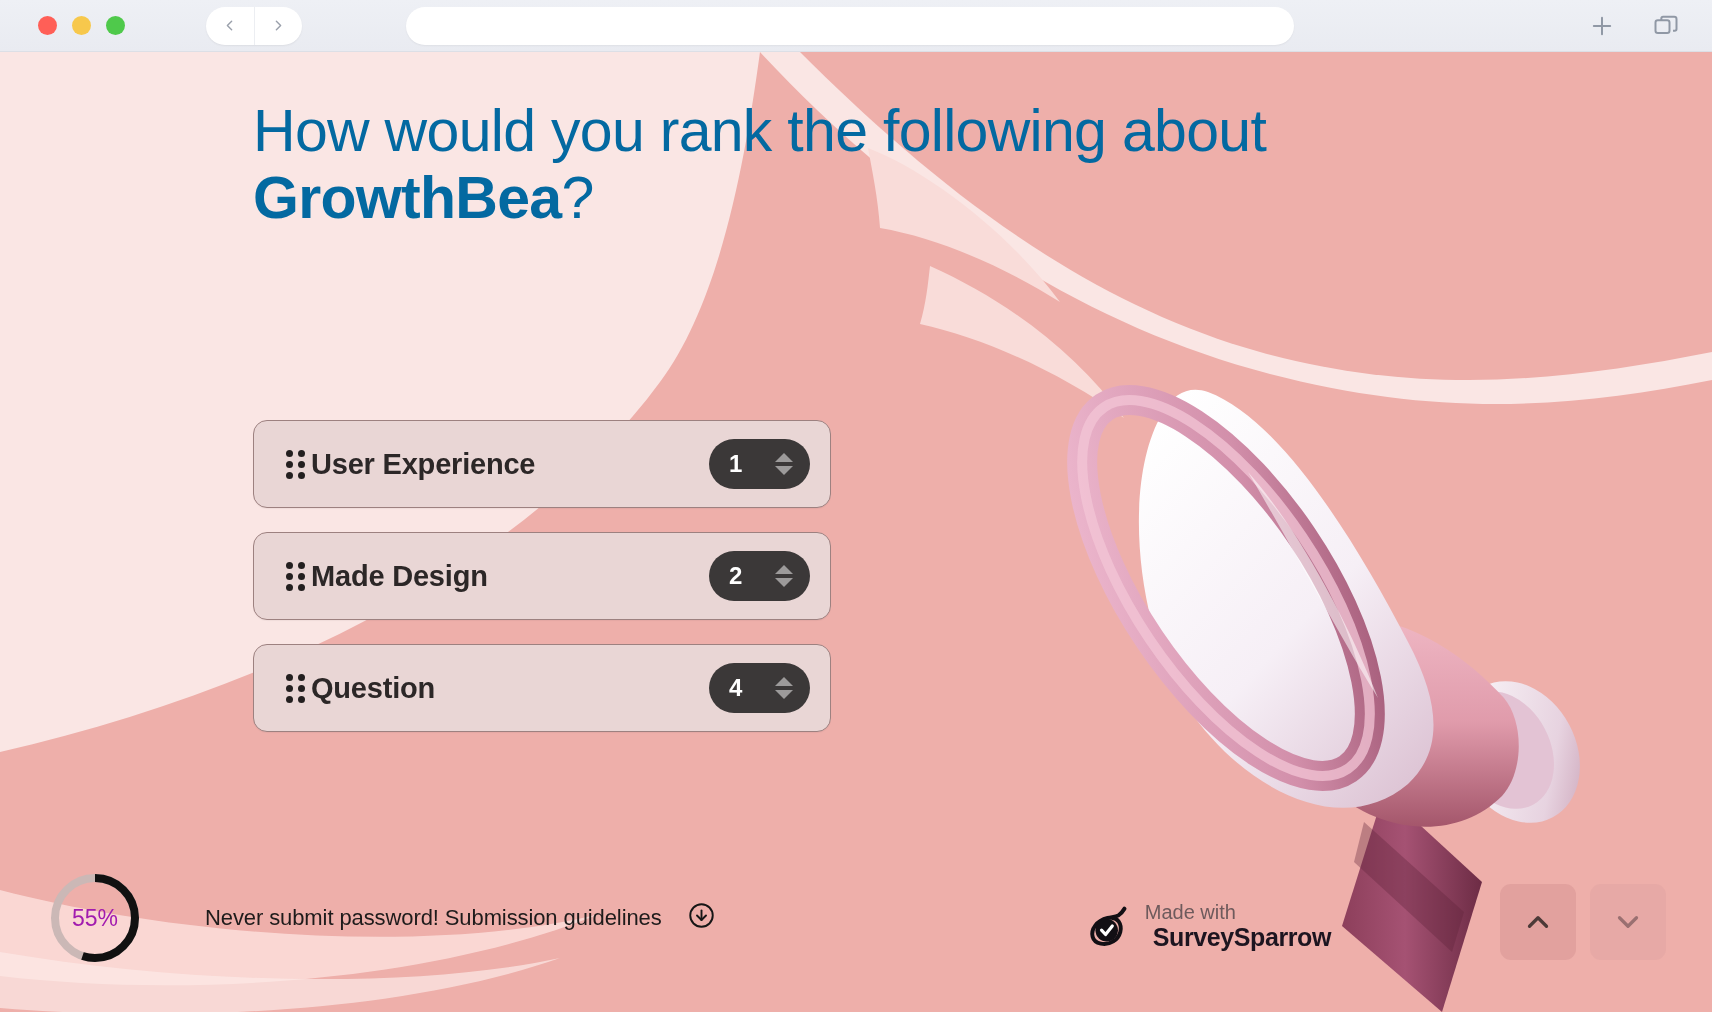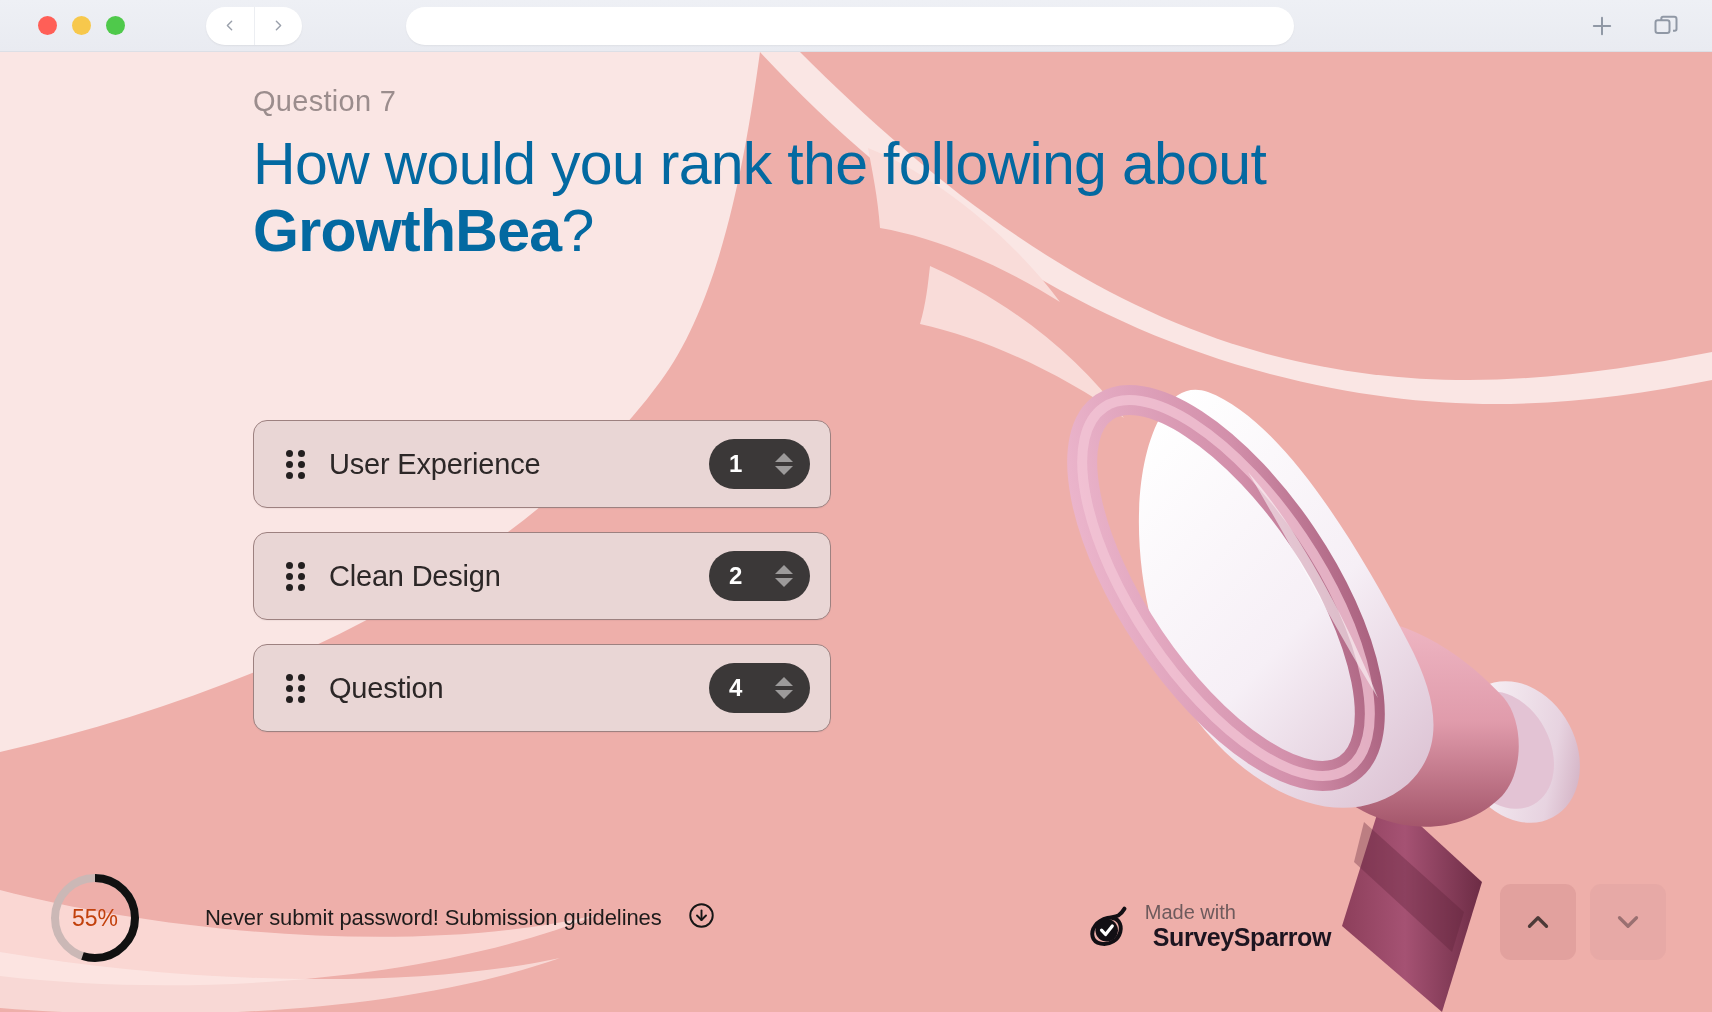--- a/index.html
+++ b/index.html
@@ -104,22 +104,22 @@
     grid-template-rows:repeat(3,7px);
     gap:4px 5px;
     align-content:center;
     flex:0 0 auto;
     cursor:grab;
   }
   .drag-handle i{
     width:7px; height:7px; border-radius:50%; background:#231f1f; display:block;
   }
   .rank-label{
-    margin-left:23px;
-    font-size:29px; color:#2c2727; font-weight:400; letter-spacing:-.2px;
+    margin-left:5px;
+    font-size:29px; color:#2c2727; font-weight:700; letter-spacing:-.2px;
     flex:1;
   }
   .stepper{
     width:101px; height:50px;
     background:#3b3838; border-radius:25px;
     display:flex; align-items:center; justify-content:space-between;
     padding:0 17px 0 20px;
     flex:0 0 auto;
   }
   .stepper .val{
@@ -132,21 +132,21 @@
 
   
   .progress-wrap{
     position:absolute; left:47px; bottom:46px;
     width:96px; height:96px; z-index:6;
   }
   .progress-wrap svg{ display:block; }
   .progress-text{
     position:absolute; left:0; top:0; width:96px; height:96px;
     display:flex; align-items:center; justify-content:center;
-    font-size:23px; color:#c2410c; font-weight:400;
+    font-size:23px; color:#a21caf; font-weight:400;
   }
 
   .disclaimer{
     position:absolute; left:205px; bottom:79px;
     display:flex; align-items:center; gap:26px;
     z-index:6;
   }
   .disclaimer .txt{ font-size:22px; color:#1e1b1b; letter-spacing:-.1px; }
 
   .brand{
@@ -274,21 +274,20 @@
       <ellipse cx="214" cy="266" rx="92" ry="218" fill="none" stroke="url(#gRim)" stroke-width="30"></ellipse>
     </g>
     <g transform="rotate(-34 214 266)">
       <ellipse cx="214" cy="266" rx="92" ry="218" fill="none" stroke="#f3c6d6" stroke-width="10" opacity=".75"></ellipse>
     </g>
 
     <path d="M236 150 C286 206 336 300 366 376 C330 318 282 228 236 150 Z" fill="#ffffff" opacity=".55"></path>
   </svg>
 
   <div class="content">
-    <div class="q-label">Question 7</div>
     <div class="q-title"><span>How would you rank the following about </span><b>GrowthBea</b><span>?</span></div>
   </div>
 
   <div class="rank-list">
 
     <div class="rank-item">
       <span class="drag-handle">
           <i></i>
           <i></i>
           <i></i>
@@ -308,21 +307,21 @@
 
     <div class="rank-item">
       <span class="drag-handle">
           <i></i>
           <i></i>
           <i></i>
           <i></i>
           <i></i>
           <i></i>
         </span>
-      <span class="rank-label">Clean Design</span>
+      <span class="rank-label">Made Design</span>
       <span class="stepper">
         <span class="val">2</span>
         <span class="spin">
           <i class="tri up"></i>
           <i class="tri down"></i>
         </span>
       </span>
     </div>
 
 

